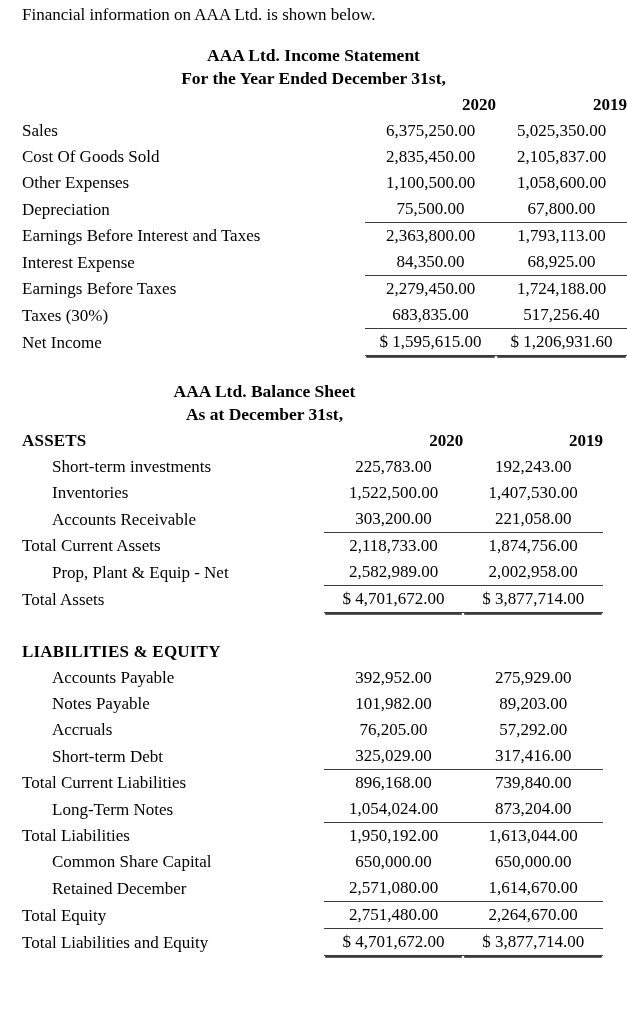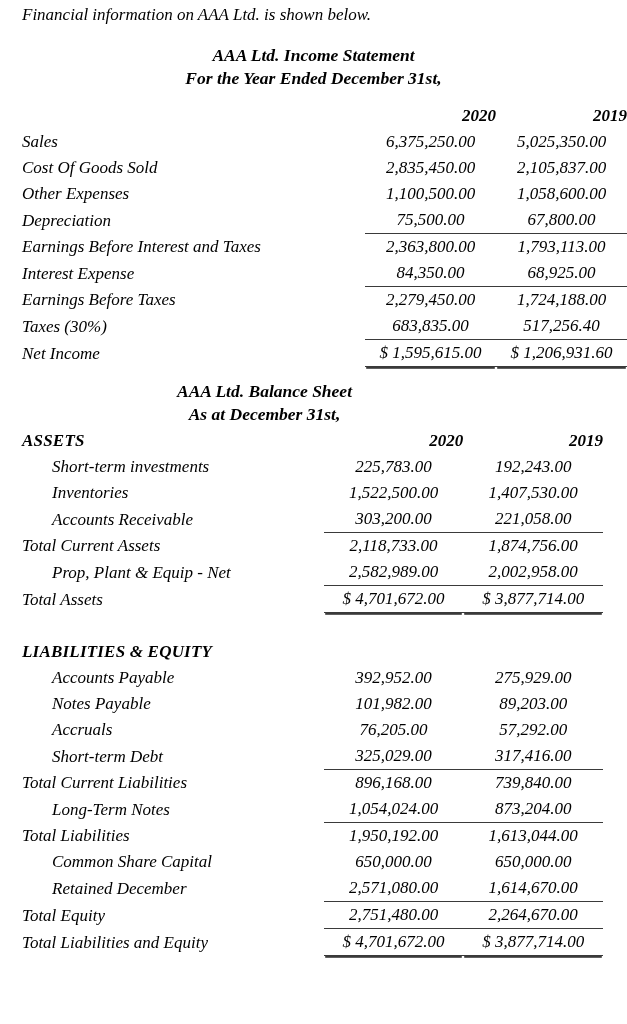--- a/index.html
+++ b/index.html
@@ -14,21 +14,20 @@
     color: #000000;
     font-size: 17px;
     position: relative;
     overflow: hidden;
   }
   .page {
     position: relative;
     width: 627px;
     height: 1024px;
     box-sizing: border-box;
-    font-style: italic;
   }
 
   .intro {
     position: absolute;
     left: 22px;
     top: 5px;
     font-size: 17px;
     white-space: nowrap;
   }
 
@@ -87,21 +86,21 @@
   td.rule-top      { border-top: 1.3px solid #3a3a3a; }
   td.rule-bottom2  {
     border-bottom: 1.2px solid #3a3a3a;
     box-shadow: 0 3px 0 -1.2px #3a3a3a;
   }
 
   .spacer-row td { height: 14px; line-height: 14px; }
 
   #balance-sheet-block { position: absolute; left: 0; top: 380px; width: 529px; }
   #income-statement-block { position: absolute; left: 0; top: 44px; width: 627px; }
-  .titles-is { margin-bottom: 13px; }
+  .titles-is { margin-bottom: 2px; }
   .titles-bs { margin-bottom: 2px; }
 </style>
 </head>
 <body>
 
 <div class="page">
 
   <div class="intro">Financial information on AAA Ltd. is shown below.</div>
 
   <div id="income-statement-block">

